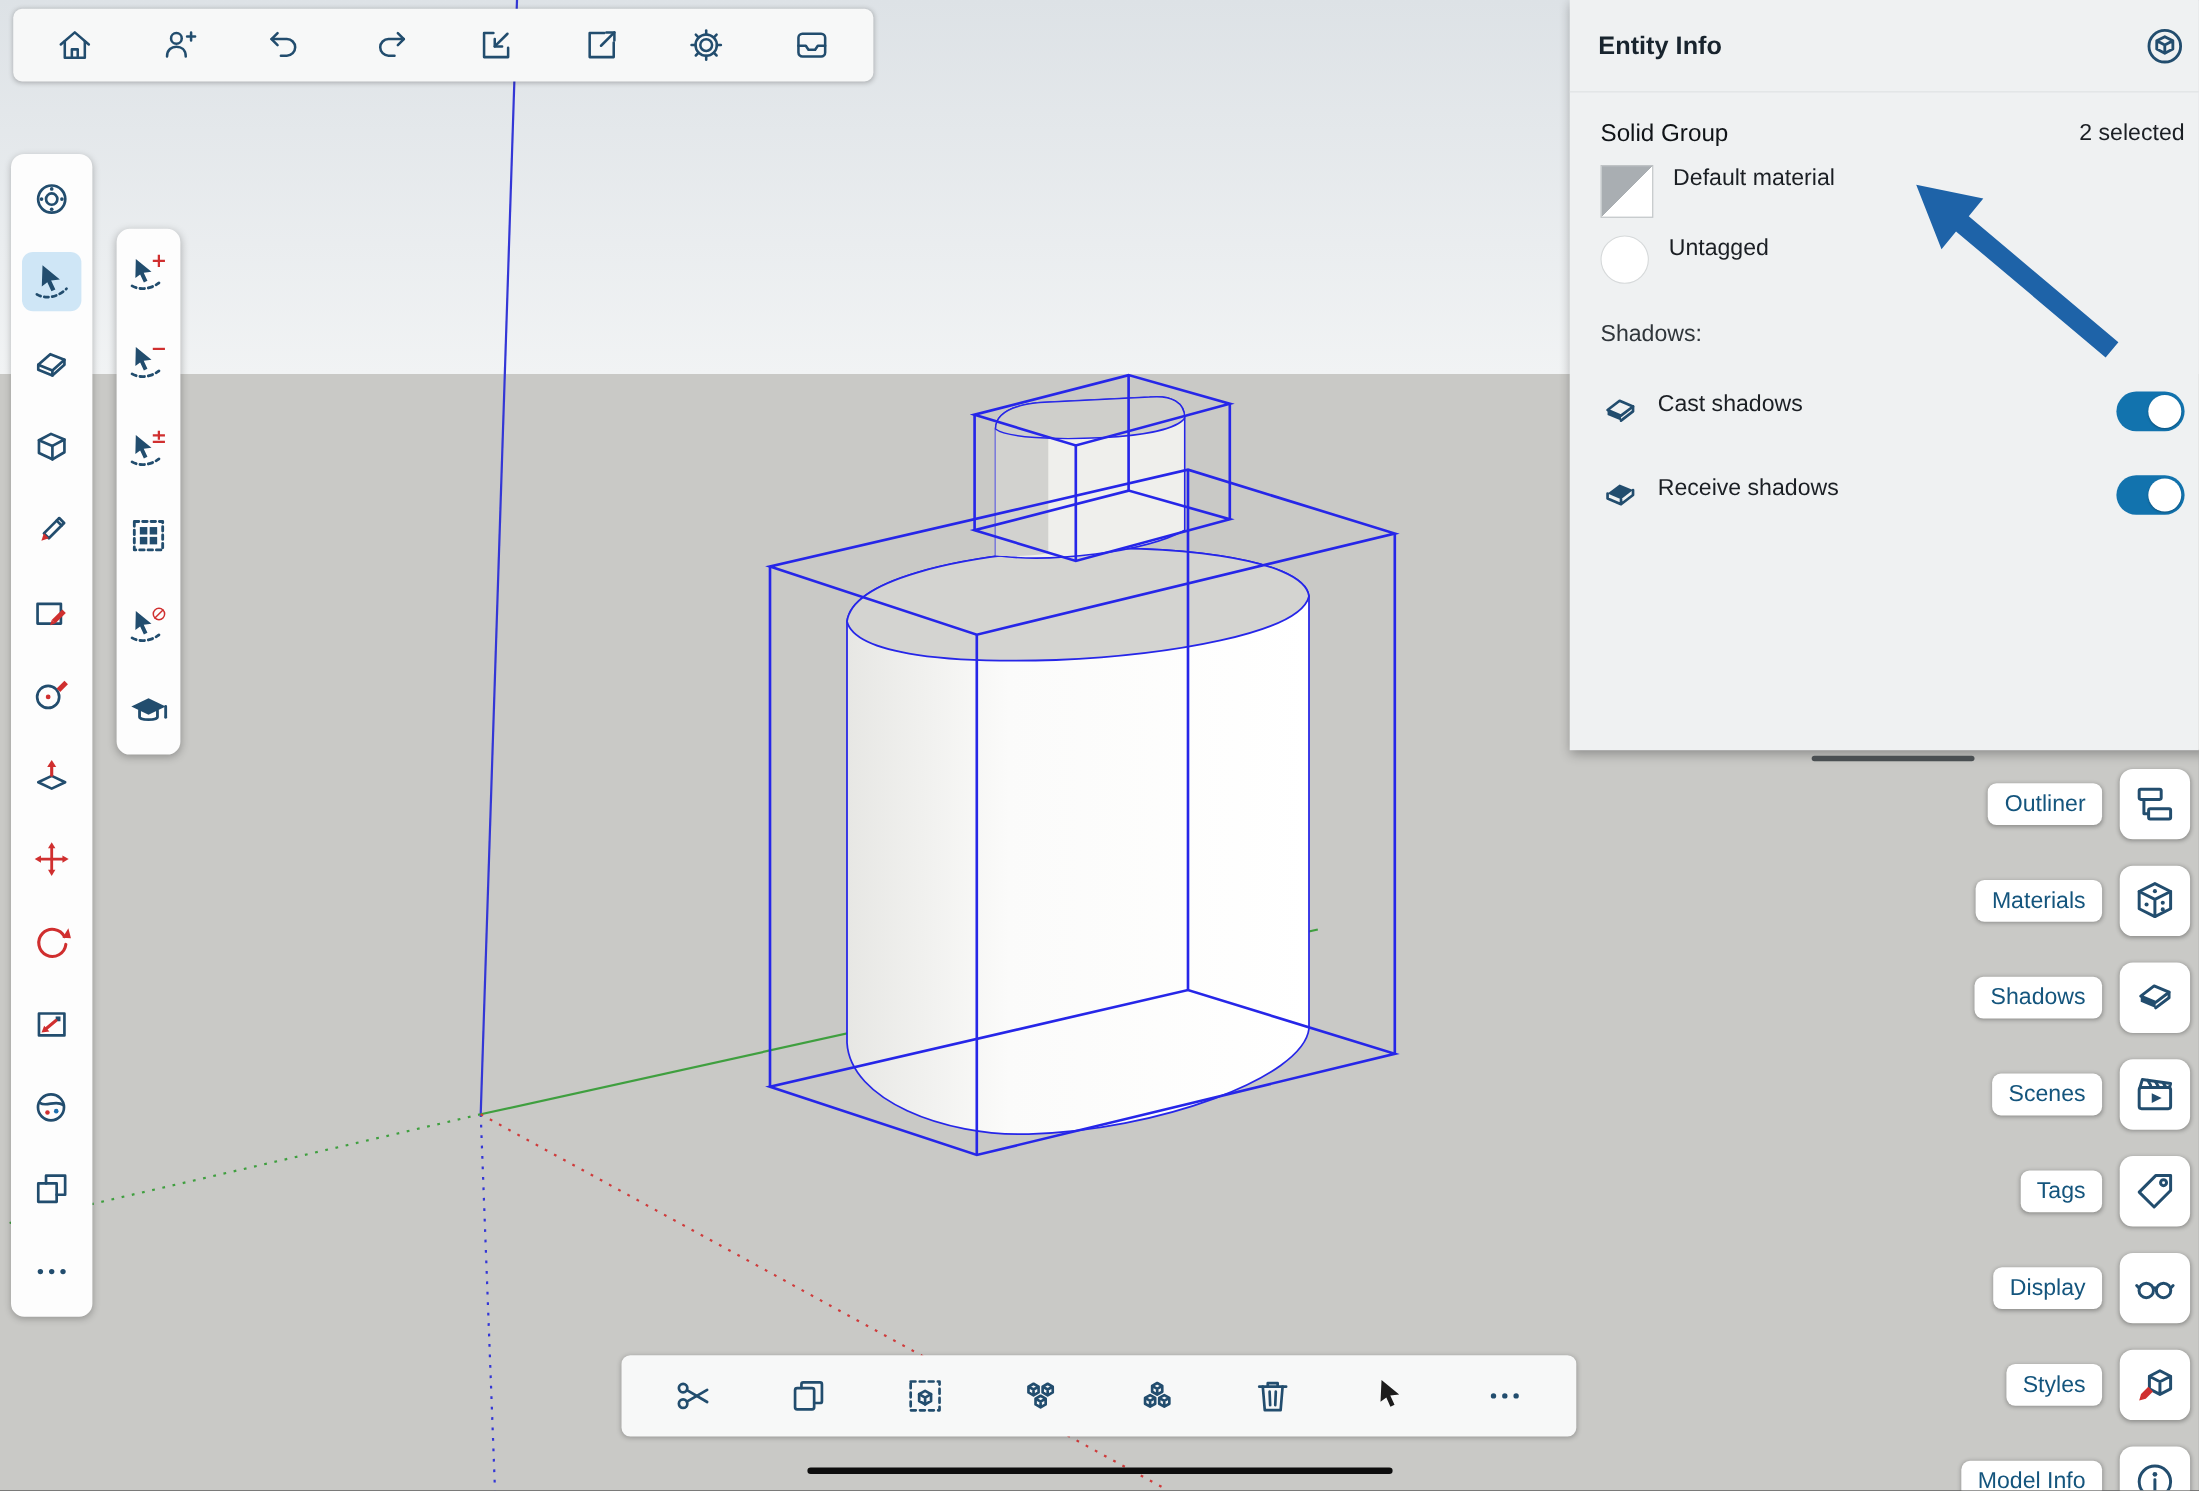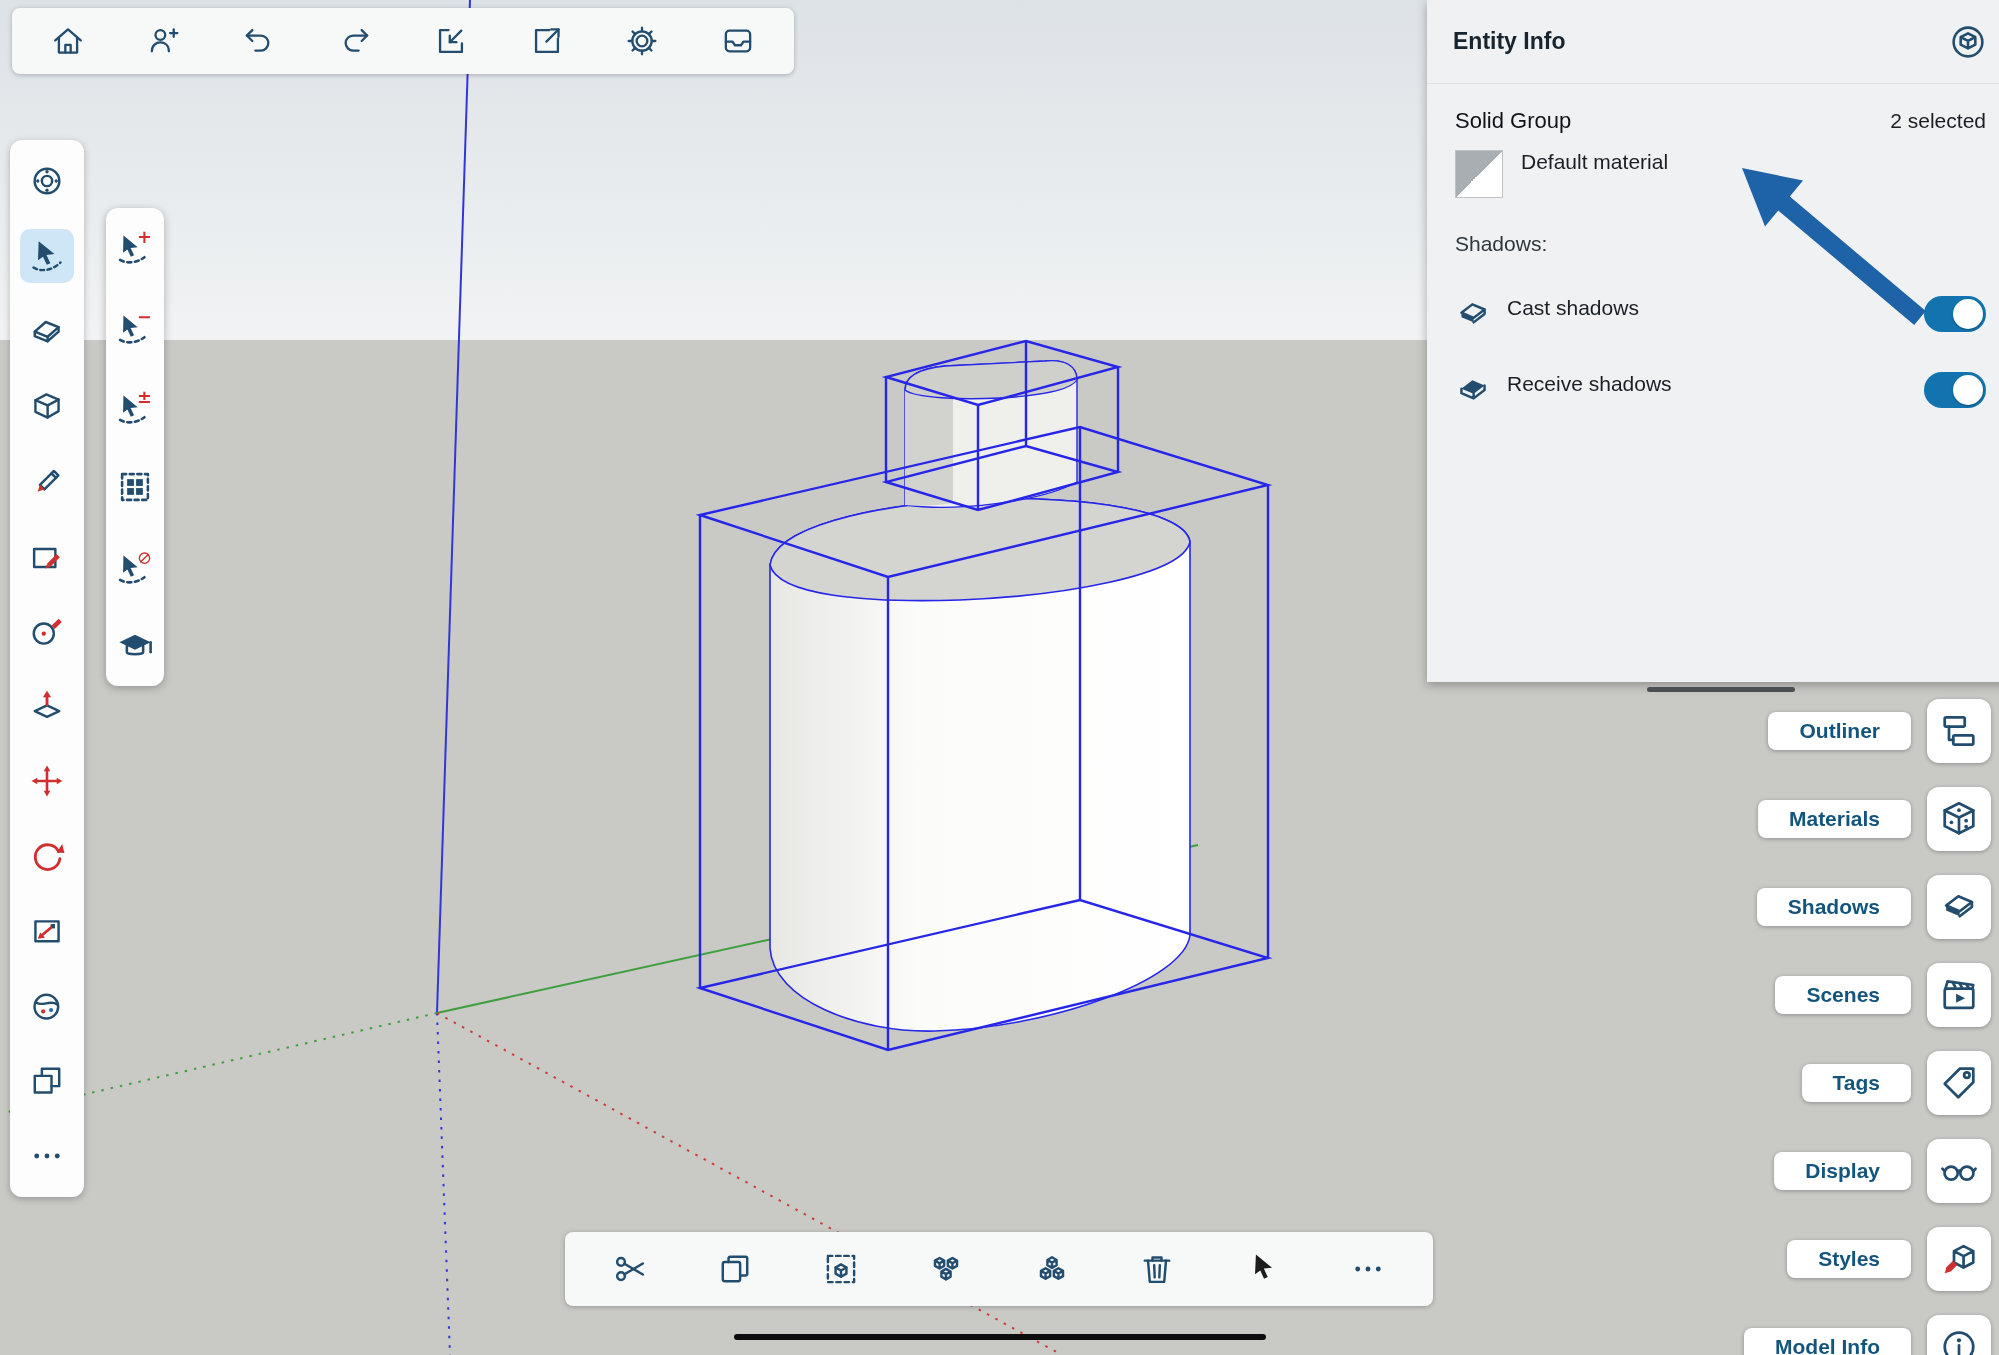--- a/index.html
+++ b/index.html
@@ -58,21 +58,21 @@
   .toggle{width:62px;height:36px;border-radius:18px;background:#1273ae;position:relative;cursor:pointer}
   .toggle .knob{position:absolute;top:3px;right:3px;width:30px;height:30px;border-radius:50%;background:#fff;box-shadow:0 1px 2px rgba(0,0,0,.3)}
   .handle{position:absolute;left:50%;transform:translateX(-50%);bottom:14px;width:148px;height:5px;border-radius:3px;background:#4a4f52;cursor:row-resize}
 
   
   #annotation{position:absolute;left:0;top:0;pointer-events:none;z-index:8}
 
   
   #panel-shortcuts{position:absolute;right:8px;top:699px;display:flex;flex-direction:column;align-items:flex-end;gap:24px;z-index:5}
   .ps-row{display:flex;align-items:center;gap:16px}
-  .ps-label{background:#fff;border-radius:8px;box-shadow:0 1px 4px rgba(0,0,0,.3);padding:7px 31px;font-size:21px;font-weight:bold;color:#14557d;white-space:nowrap;cursor:pointer}
+  .ps-label{background:#fff;border-radius:8px;box-shadow:0 1px 4px rgba(0,0,0,.3);padding:7px 15px;font-size:21px;font-weight:normal;color:#14557d;white-space:nowrap;cursor:pointer}
   .ps-icon{width:64px;height:64px;background:#fff;border-radius:12px;box-shadow:0 1px 4px rgba(0,0,0,.3);display:flex;align-items:center;justify-content:center;color:#224d6e;cursor:pointer}
   .ps-icon svg{width:40px;height:40px}
 
   #home-indicator{position:absolute;left:734px;top:1334px;width:532px;height:6px;border-radius:3px;background:#0d0d0d;z-index:9;cursor:pointer}
 </style>
 </head>
 <body>
 
 <div id="app">
 
@@ -351,20 +351,24 @@
     </header>
     <div class="panel-body">
       <div class="title-row">
         <span class="etype">Solid Group</span>
         <span class="ecount">2 selected</span>
       </div>
       <div class="item-row">
         <div class="swatch"></div>
         <span>Default material</span>
       </div>
+      <div class="item-row">
+        <div class="tag-circle"></div>
+        <span>Untagged</span>
+      </div>
       <div class="sect">Shadows:</div>
       <div class="shadow-row">
         <div class="sicon" id="cast-icon">
             <svg viewBox="0 0 28 28" class="ic">
               <path class="s" d="M5 13 L13.5 6.5 L23 10.5 L14.5 17 Z"></path>
               <path class="f" d="M5 13 V16.5 L14.5 20.5 V17 Z"></path>
               <path class="s" d="M14.5 20.5 L23 14 V10.5"></path>
             </svg>
           </div>
         <span class="slabel">Cast shadows</span>

